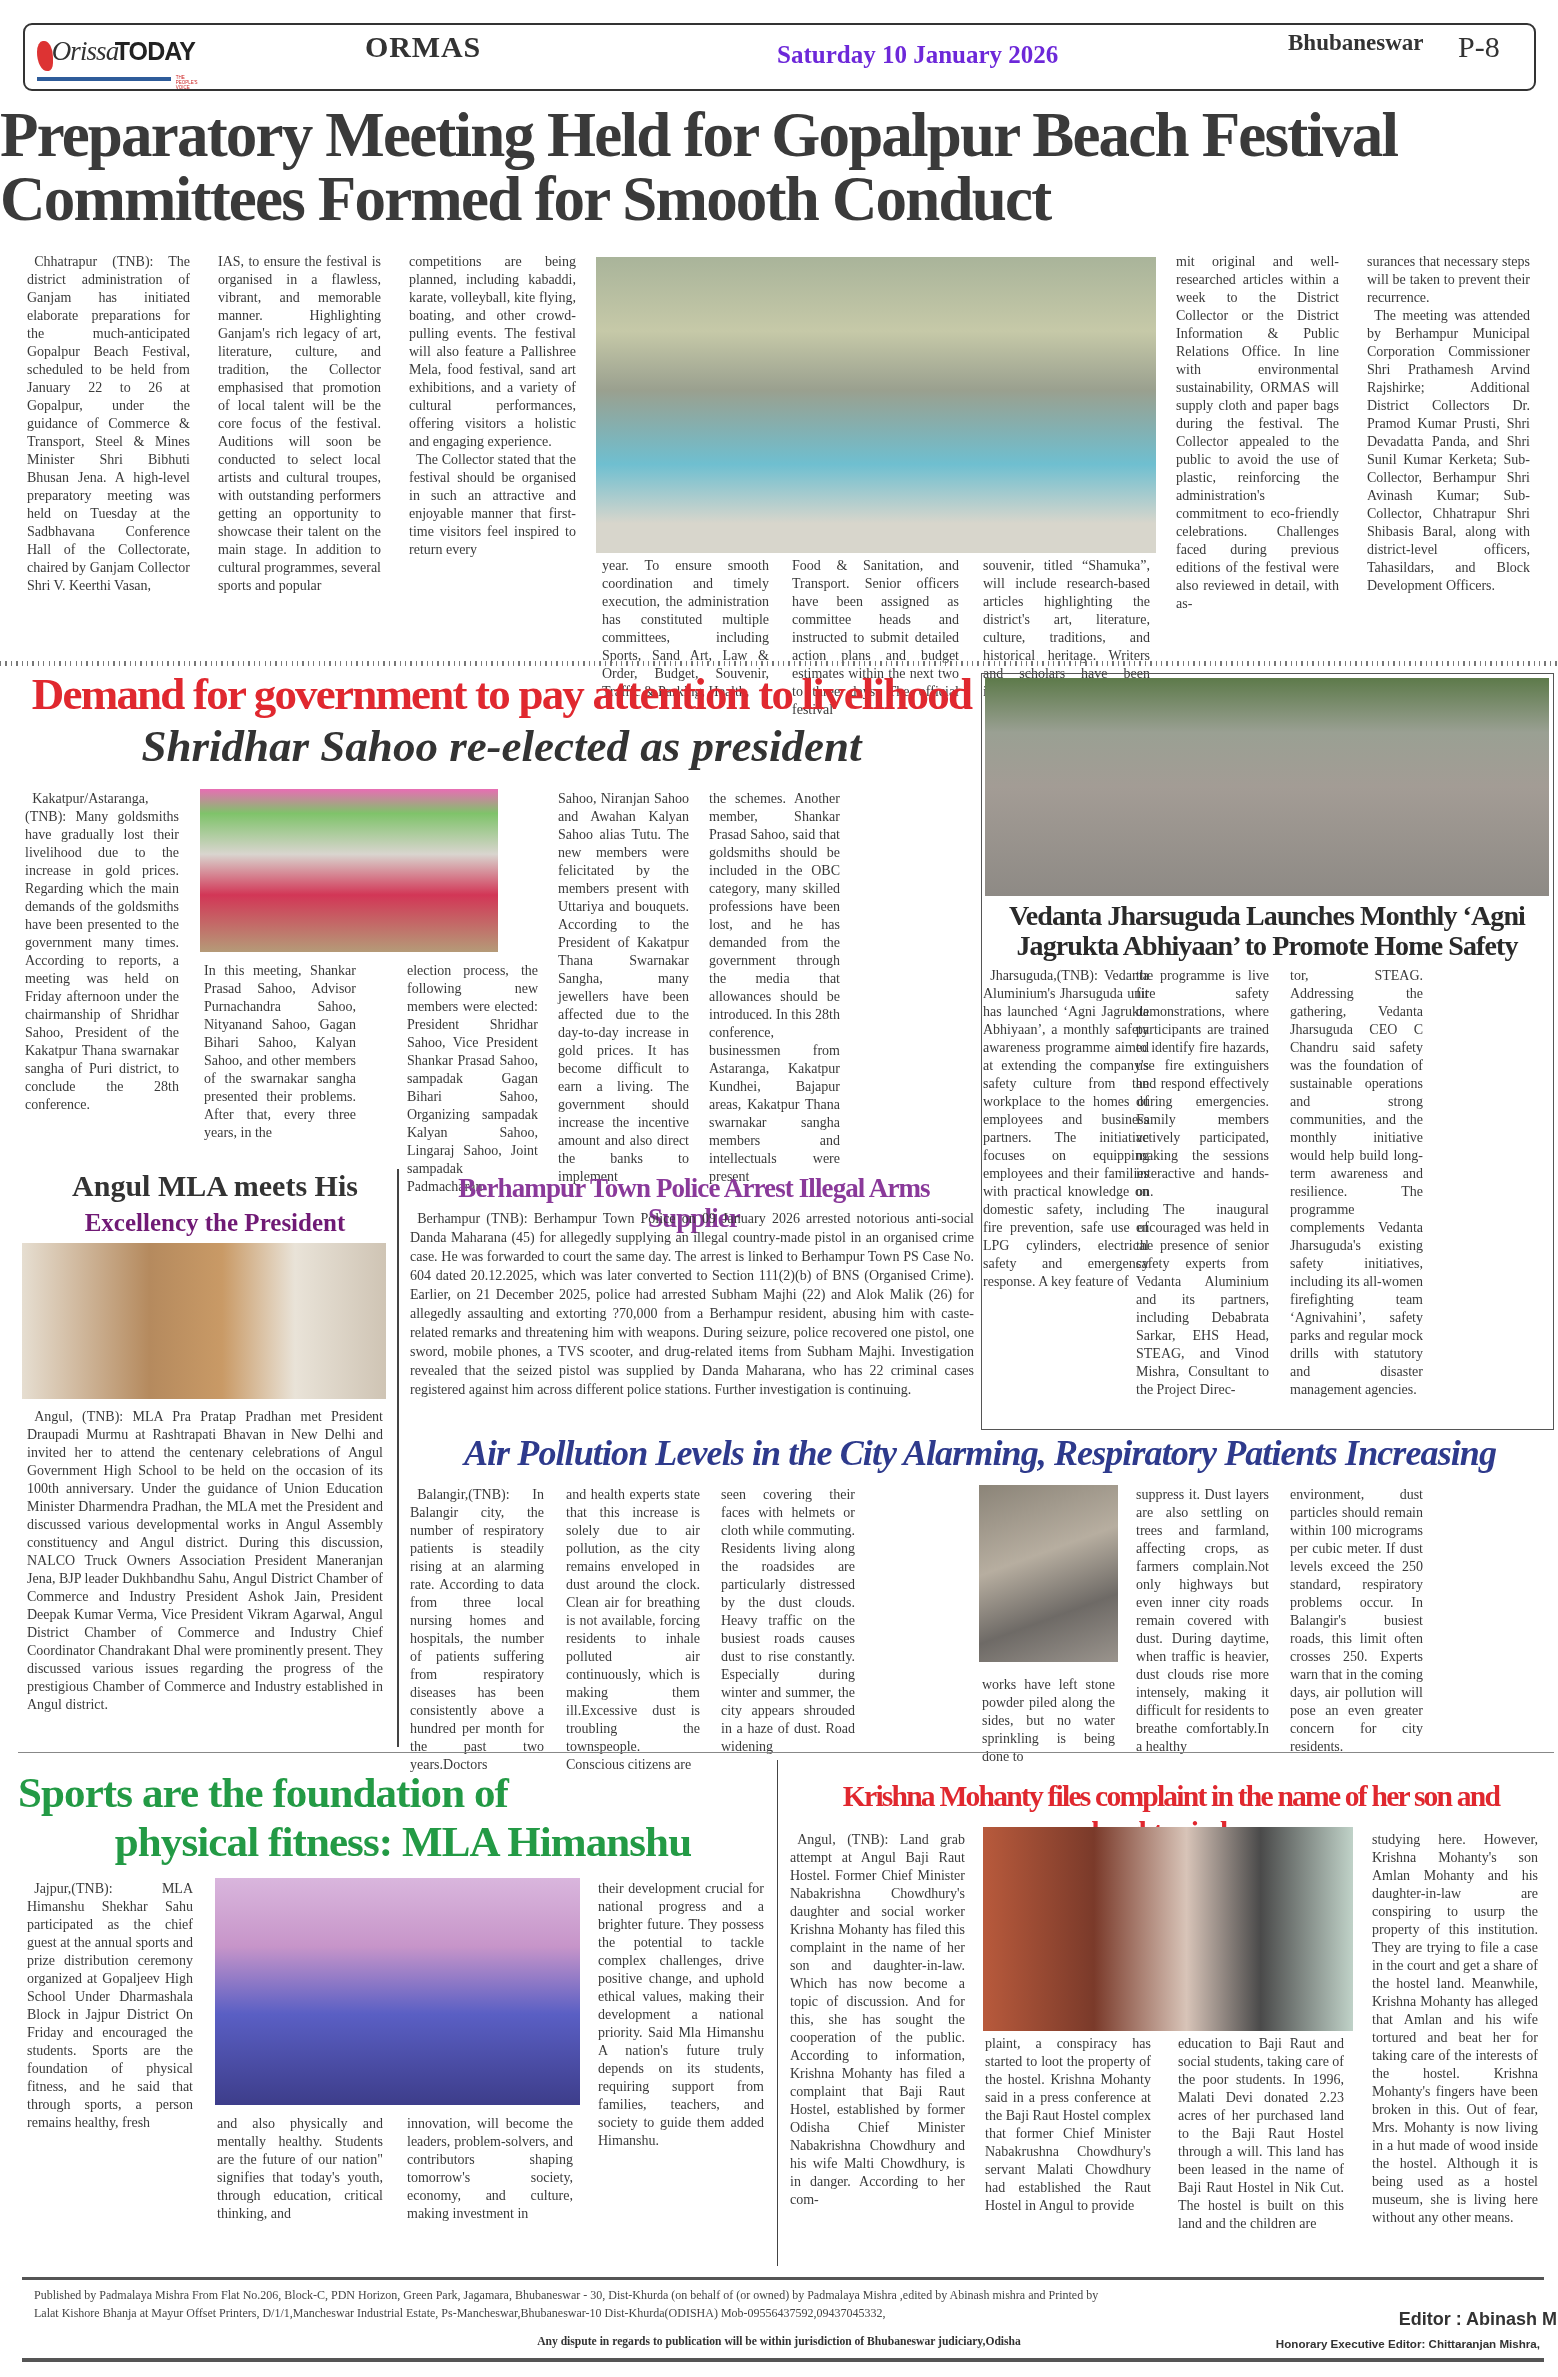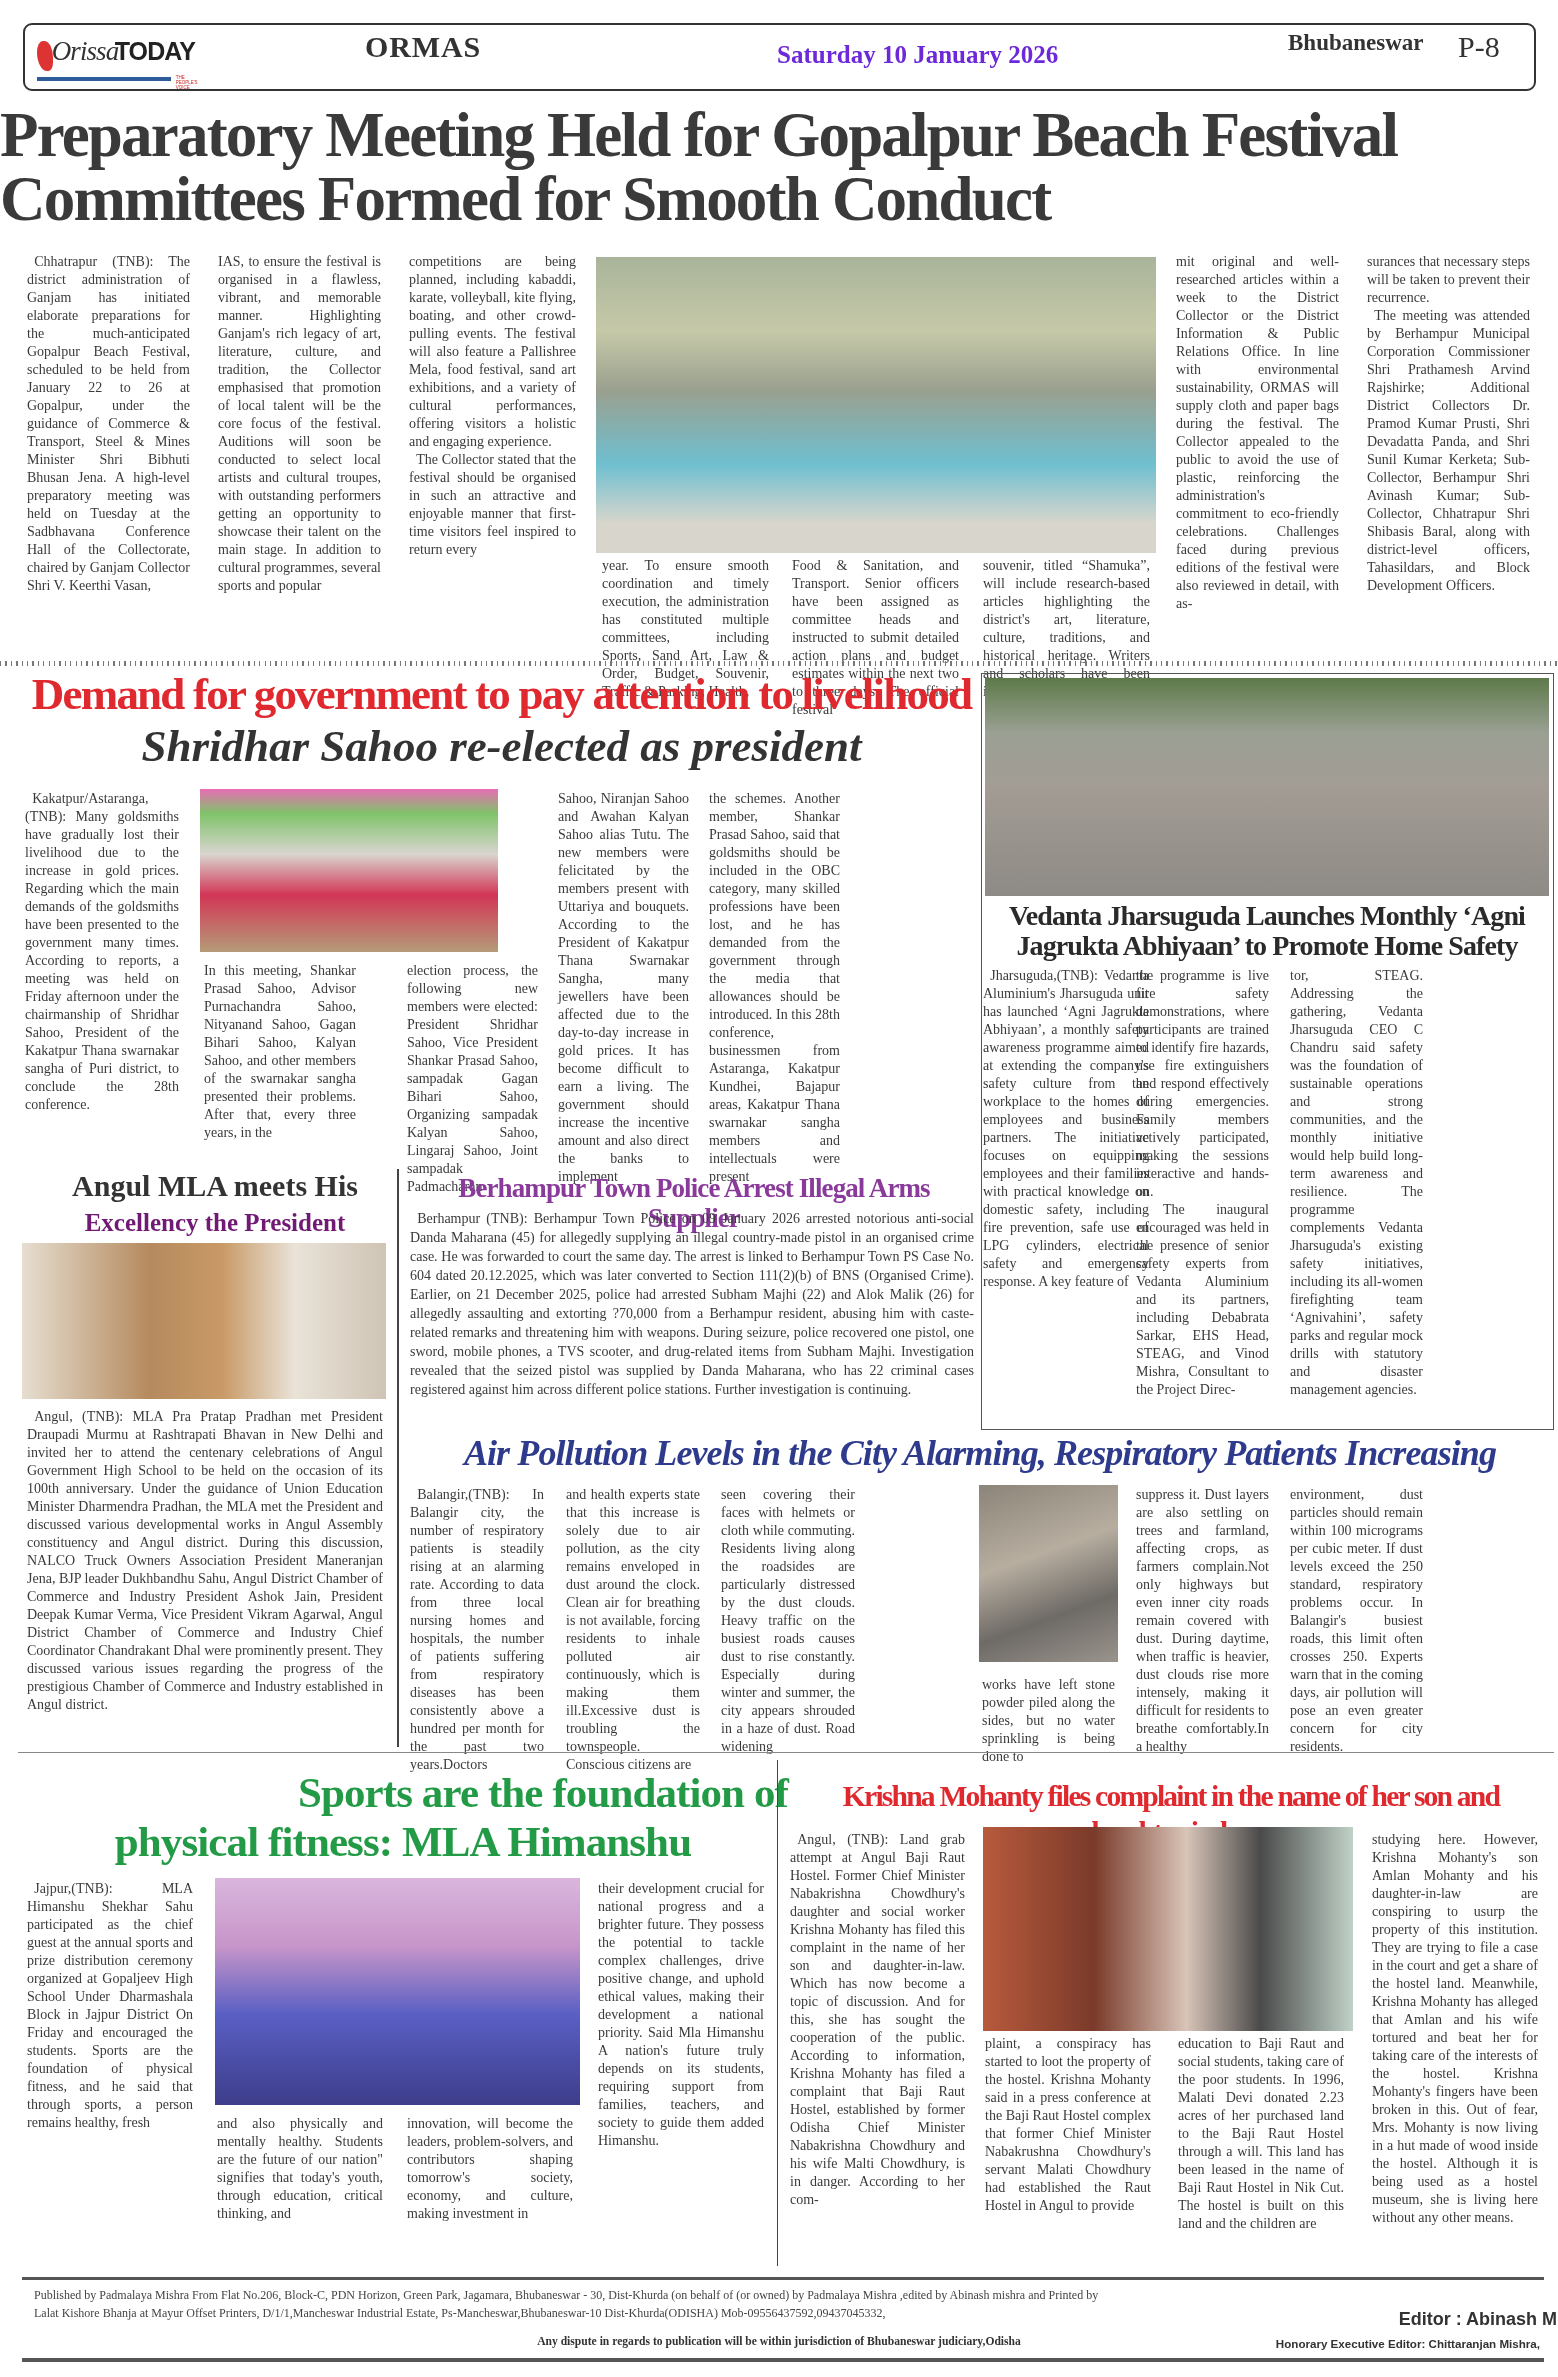--- a/index.html
+++ b/index.html
@@ -141,21 +141,21 @@
     <p style="text-indent:0">works have left stone powder piled along the sides, but no water sprinkling is being done to</p>
   </div>
 <div class="abs txt" style="left:1136px;top:1486px;width:133px">
     <p style="text-indent:0">suppress it. Dust layers are also settling on trees and farmland, affecting crops, as farmers complain.Not only highways but even inner city roads remain covered with dust. During daytime, when traffic is heavier, dust clouds rise more intensely, making it difficult for residents to breathe comfortably.In a healthy</p>
   </div>
 <div class="abs txt" style="left:1290px;top:1486px;width:133px">
     <p style="text-indent:0">environment, dust particles should remain within 100 micrograms per cubic meter. If dust levels exceed the 250 standard, respiratory problems occur. In Balangir's busiest roads, this limit often crosses 250. Experts warn that in the coming days, air pollution will pose an even greater concern for city residents.</p>
   </div>
 <div class="abs hline" style="left:18px;top:1752px;width:1536px;height:0.9px;background:#888"></div>
 
-<div class="abs green" style="left:18px;top:1769px;width:770px;text-align:right;font-size:43px;font-weight:bold;line-height:48px;letter-spacing:-0.9px">Sports are the foundation of</div>
+<div class="abs green" style="left:18px;top:1769px;width:770px;text-align:left;font-size:43px;font-weight:bold;line-height:48px;letter-spacing:-0.9px">Sports are the foundation of</div>
 <div class="abs green" style="left:18px;top:1818px;width:770px;text-align:center;font-size:43px;font-weight:bold;line-height:48px;letter-spacing:-0.9px">physical fitness: MLA Himanshu</div>
 <div class="abs txt" style="left:27px;top:1880px;width:166px">
     <p>Jajpur,(TNB): MLA Himanshu Shekhar Sahu participated as the chief guest at the annual sports and prize distribution ceremony organized at Gopaljeev High School Under Dharmashala Block in Jajpur District On Friday and encouraged the students. Sports are the foundation of physical fitness, and he said that through sports, a person remains healthy, fresh</p>
   </div>
 <div class="abs photo" style="left:215px;top:1878px;width:365px;height:227px;background:linear-gradient(180deg,#d9b6dd 0%,#c795c9 30%,#5a5fc4 60%,#3d3d8a 100%)"></div>
 <div class="abs txt" style="left:217px;top:2115px;width:166px">
     <p style="text-indent:0">and also physically and mentally healthy. Students are the future of our nation" signifies that today's youth, through education, critical thinking, and</p>
   </div>
 <div class="abs txt" style="left:407px;top:2115px;width:166px">
     <p style="text-indent:0">innovation, will become the leaders, problem-solvers, and contributors shaping tomorrow's society, economy, and culture, making investment in</p>

